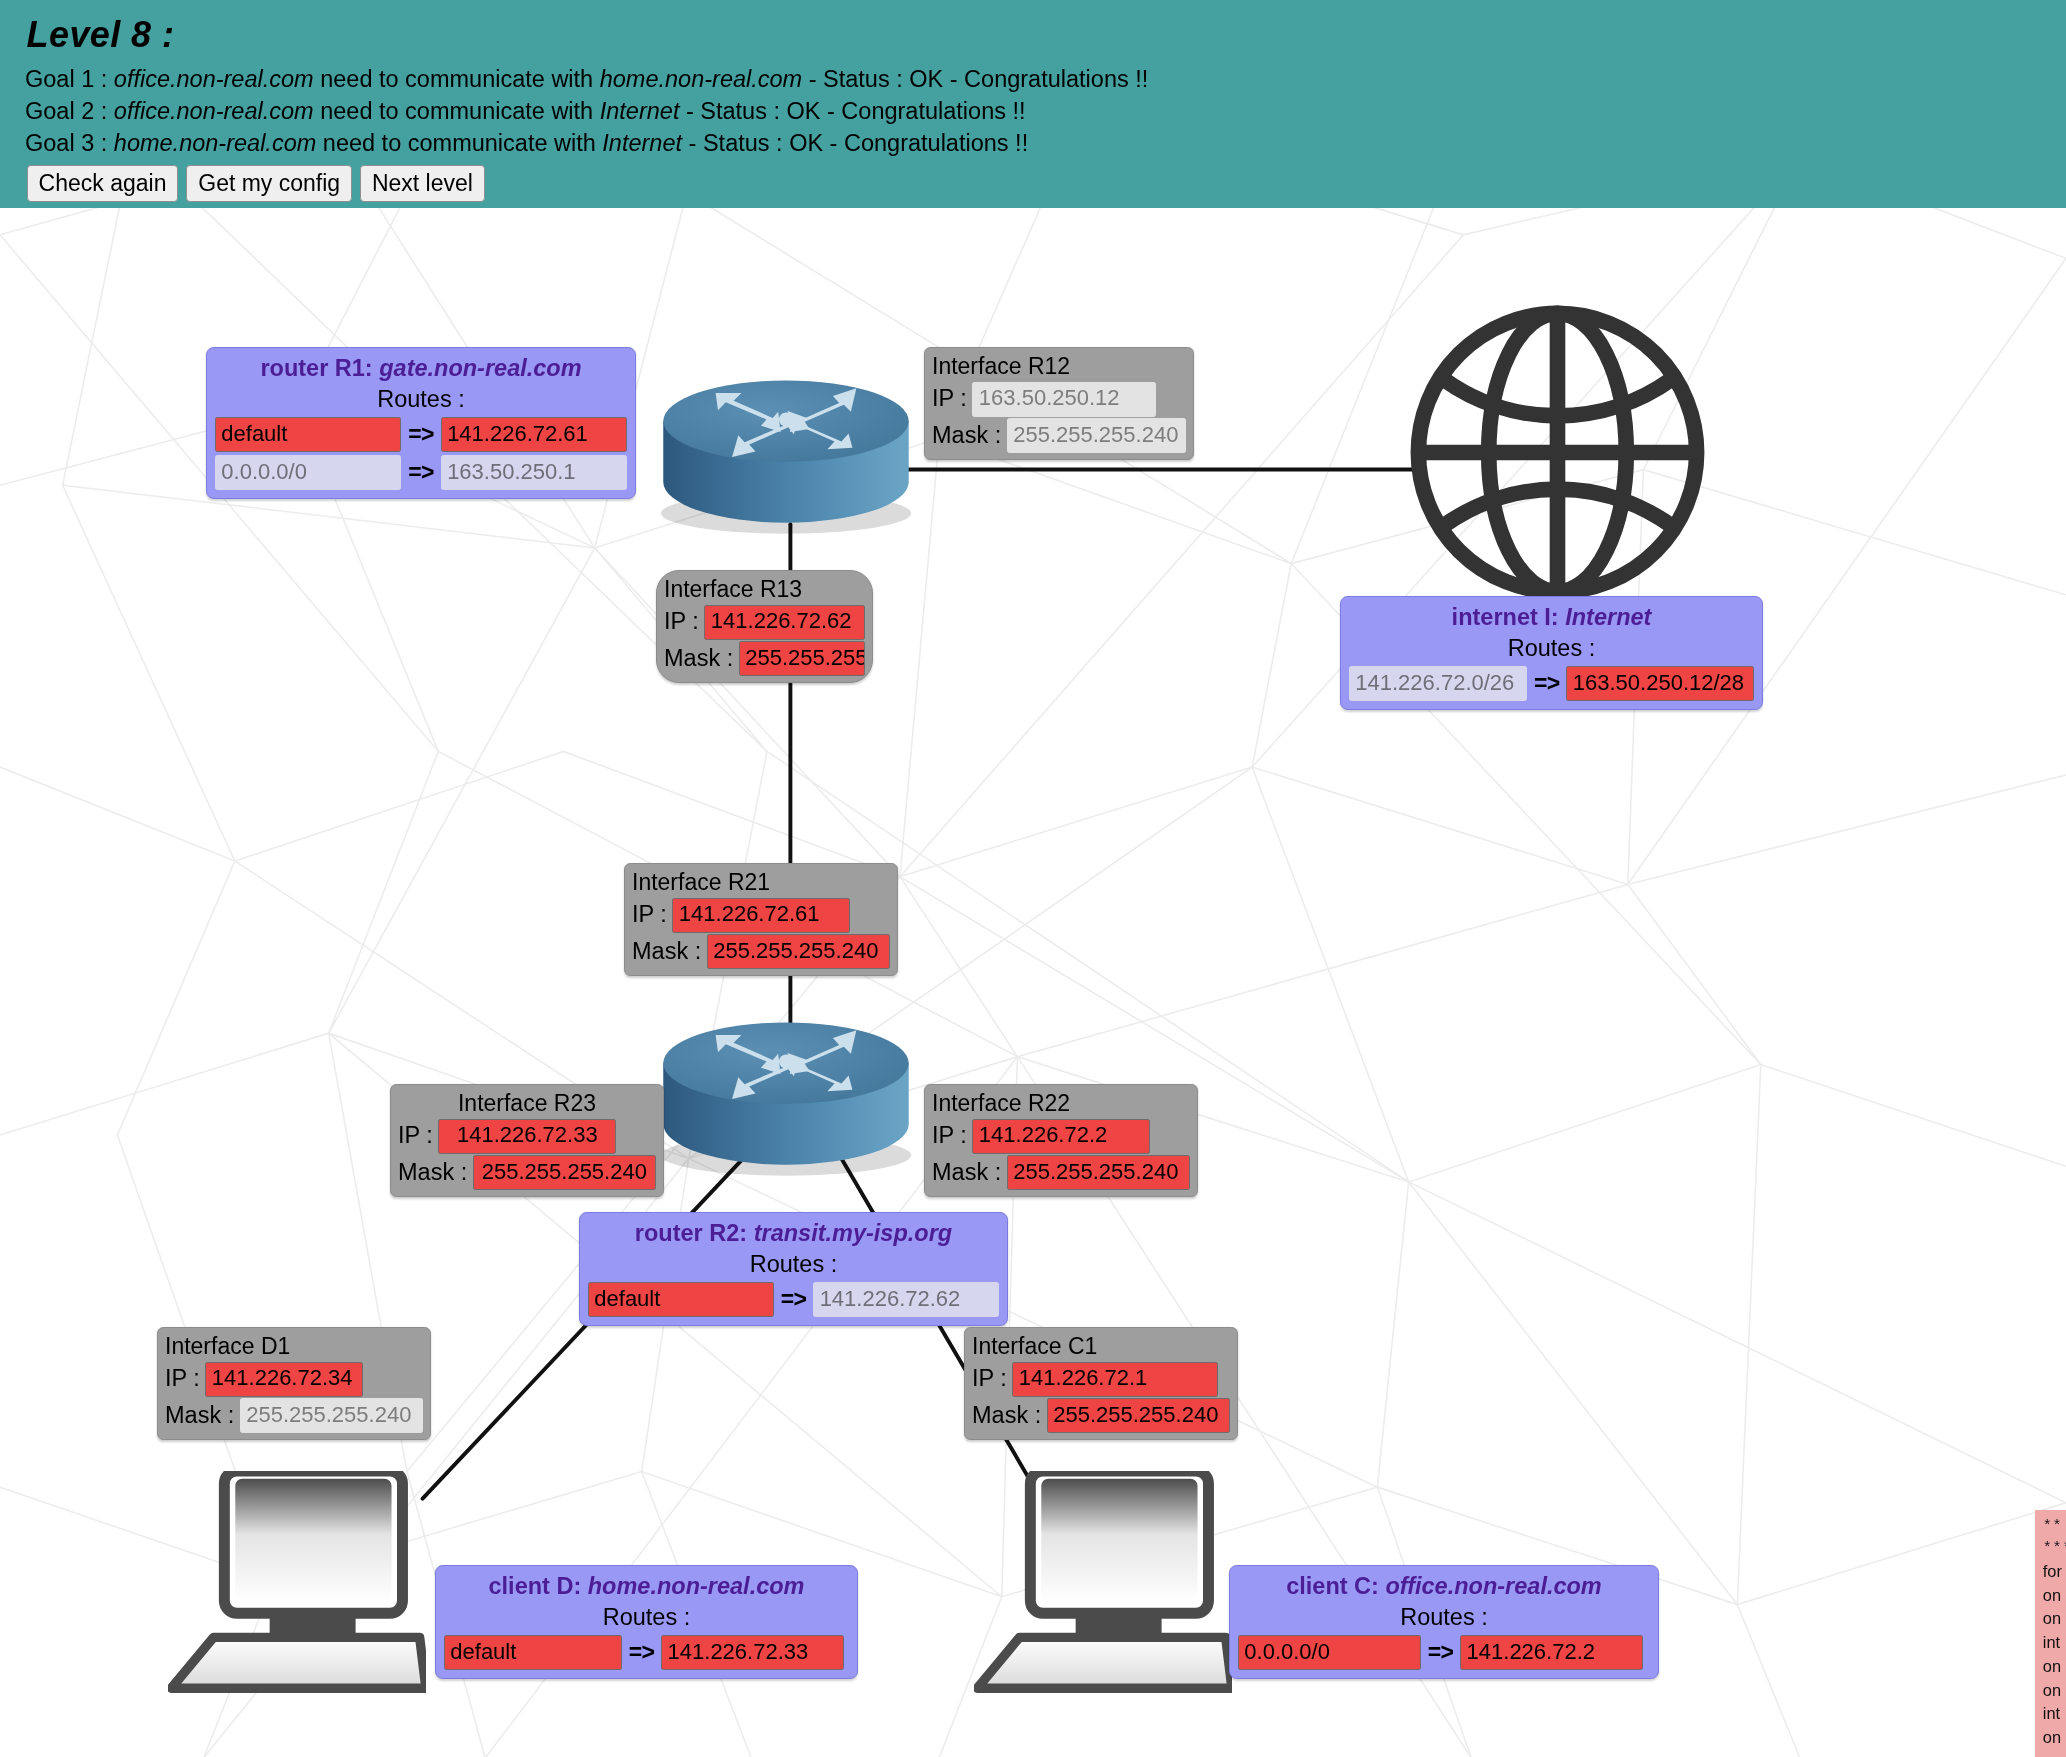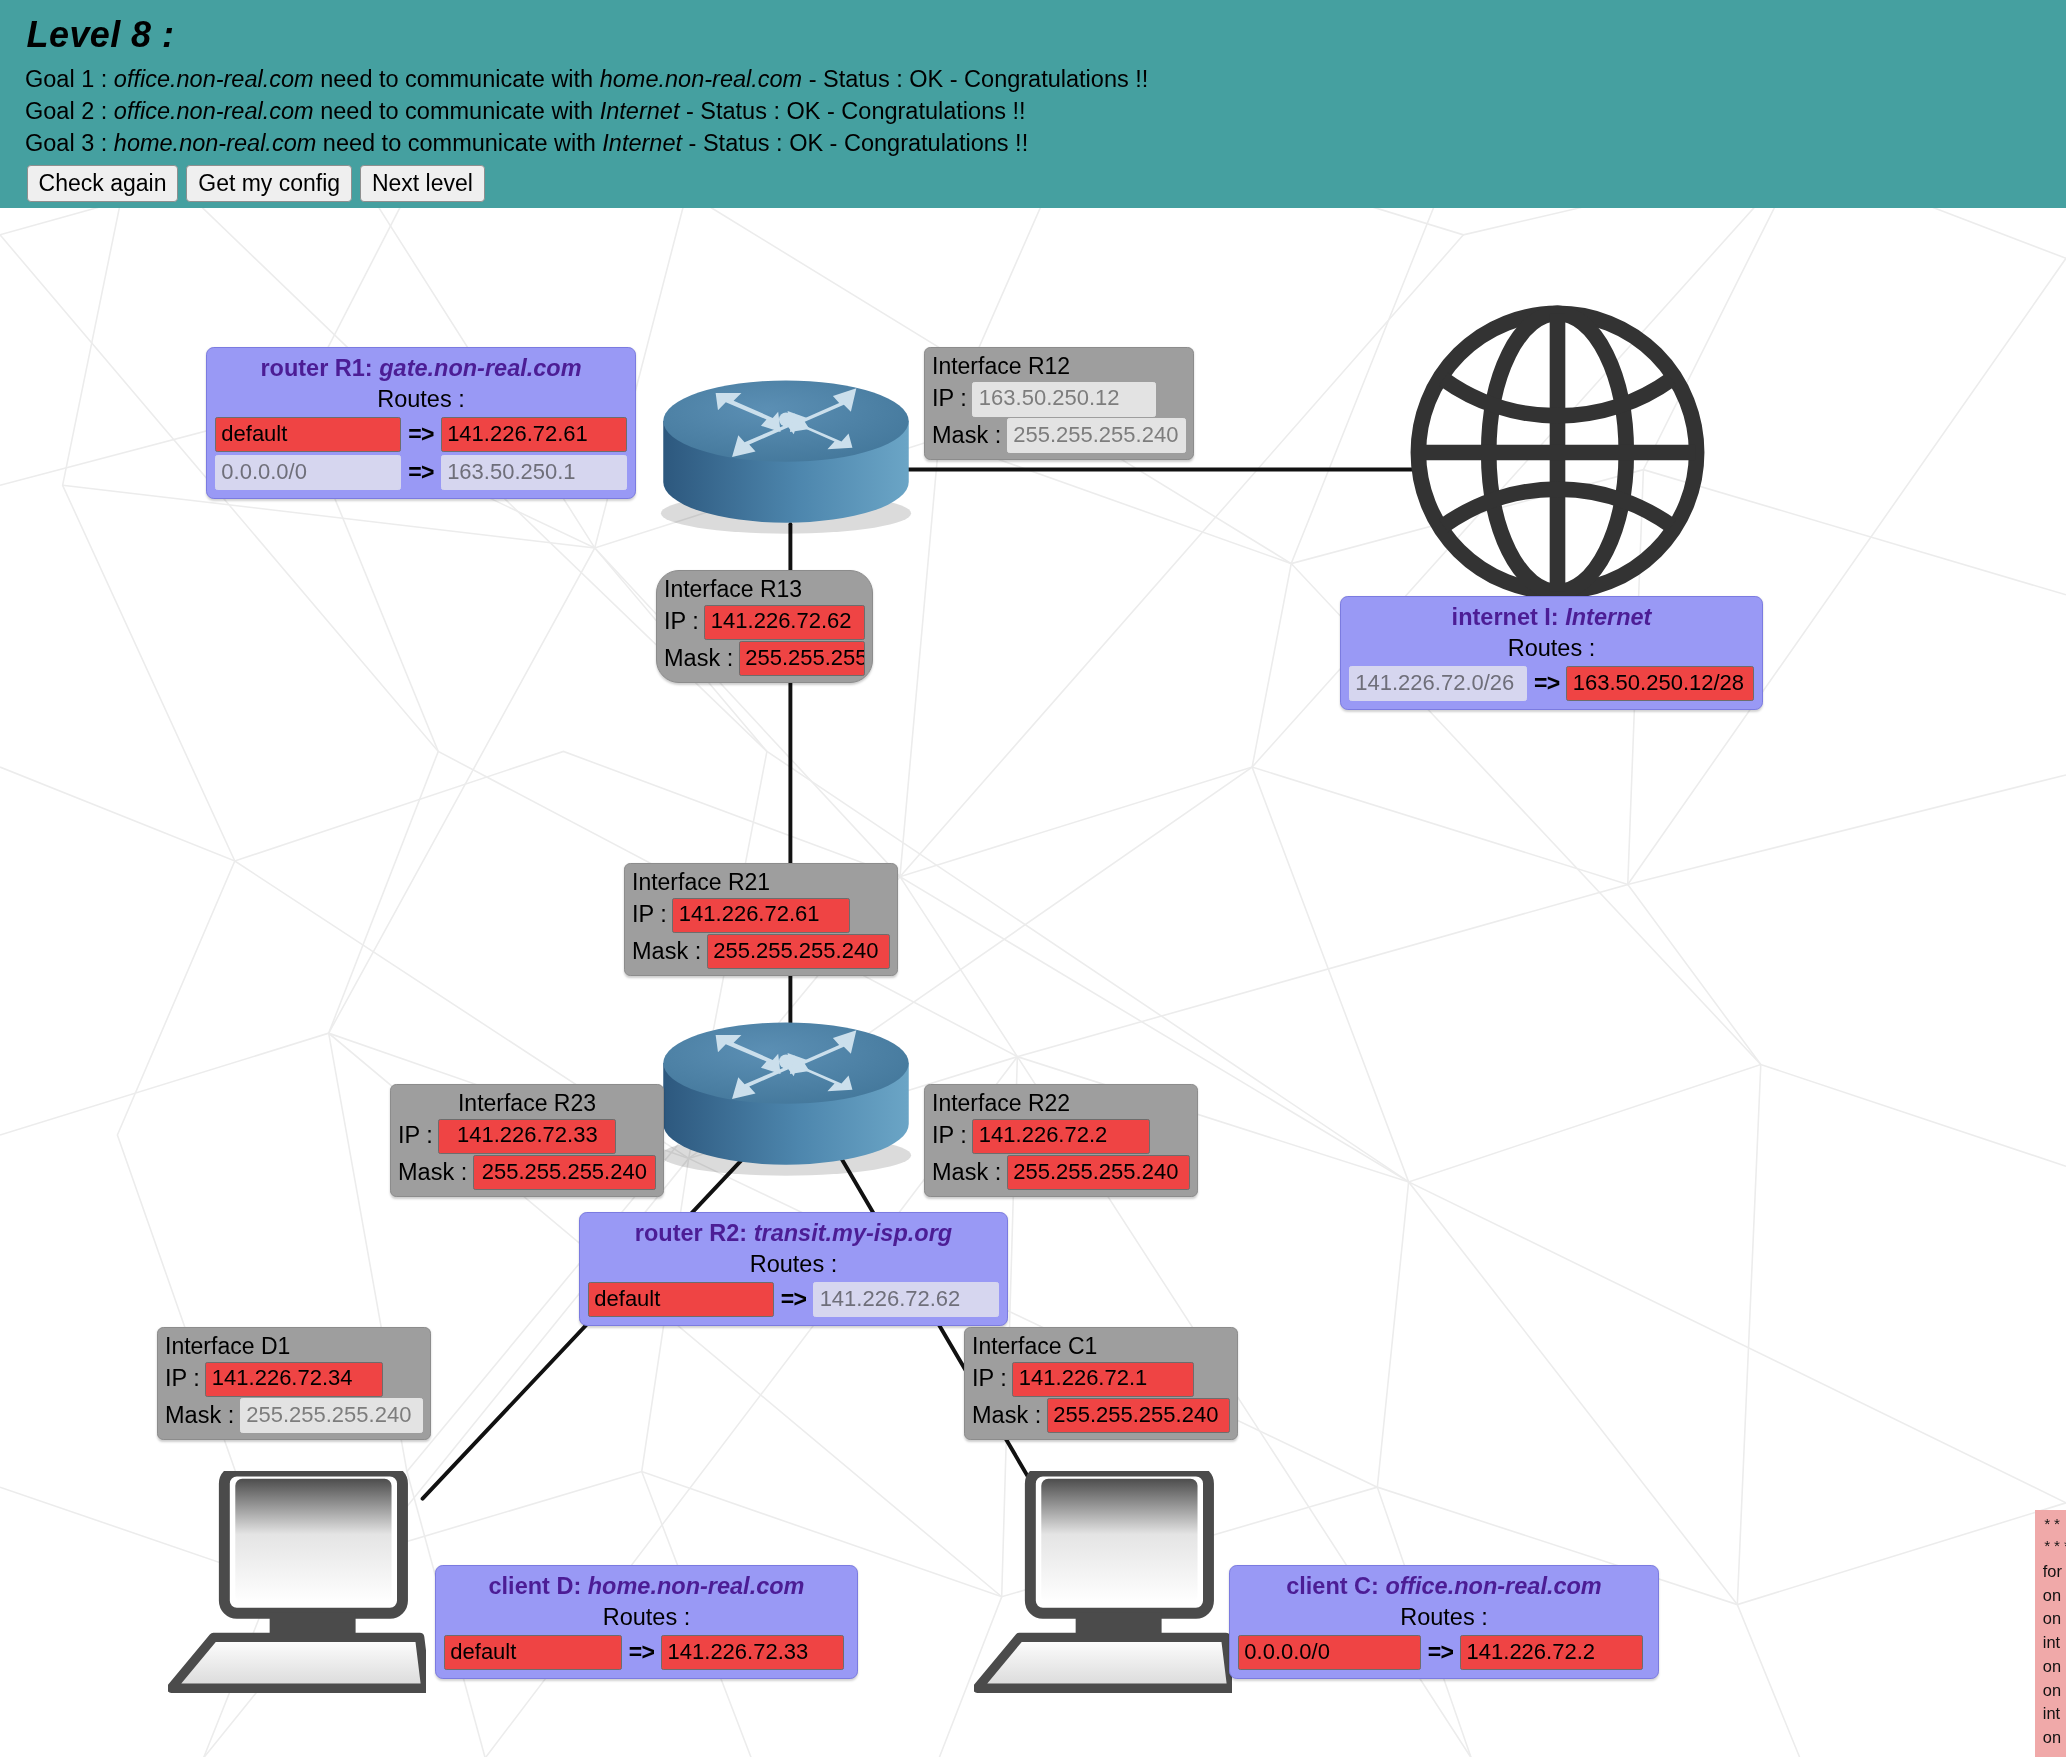--- a/index.html
+++ b/index.html
@@ -443,33 +443,33 @@
       <div class="fld enabled" style="width:188px;">default</div>
       <div class="arrow-sym">=&gt;</div>
       <div class="fld disabled" style="width:188px;">141.226.72.62</div>
     </div>
   </div>
 
   <div class="iface-box" style="left:157px; top:1327px; width:274px;">
     <div class="iface-title">Interface D1</div>
     <div class="iface-row">
       <span class="iface-label">IP :</span>
-      <div class="fld enabled" style="width:178px;">141.226.72.34</div>
+      <div class="fld enabled" style="width:158px;">141.226.72.34</div>
     </div>
     <div class="iface-row">
       <span class="iface-label">Mask :</span>
       <div class="fld disabled-grey" style="width:191px;">255.255.255.240</div>
     </div>
   </div>
 
   <div class="iface-box" style="left:964px; top:1327px; width:274px;">
     <div class="iface-title">Interface C1</div>
     <div class="iface-row">
       <span class="iface-label">IP :</span>
-      <div class="fld enabled" style="width:182px;">141.226.72.1</div>
+      <div class="fld enabled" style="width:206px;">141.226.72.1</div>
     </div>
     <div class="iface-row">
       <span class="iface-label">Mask :</span>
       <div class="fld enabled" style="width:191px;">255.255.255.240</div>
     </div>
   </div>
 
   <div class="node-panel" style="left:435px; top:1565px; width:423px;">
     <div class="node-title">
       <span>client D: </span><em>home.non-real.com</em>

